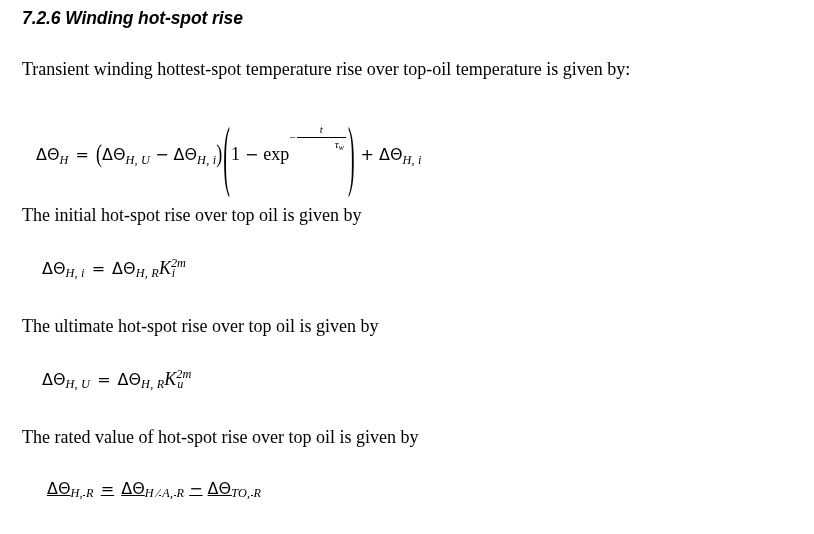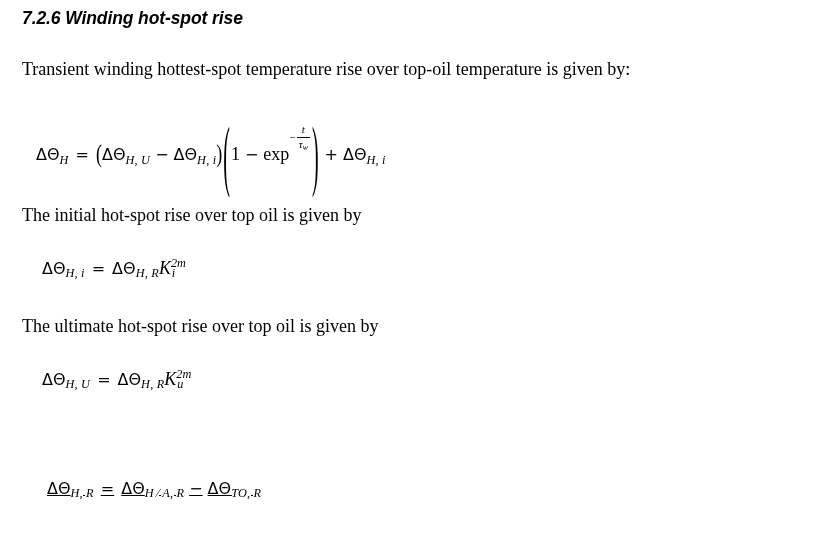--- a/index.html
+++ b/index.html
@@ -124,20 +124,21 @@
   .frac .bar {
     display: block;
     border-top: 1px solid #000;
     height: 0;
     margin: 1px 0;
   }
   .frac .den {
     display: block;
     padding: 0 2px;
     font-style: italic;
+    margin-left: 36px;
   }
   .negsign {
     display: inline-block;
     vertical-align: 1.55em;
     font-size: 0.62em;
     position: relative;
     top: -2px;
   }
   .exptxt {
     font-family: "Liberation Serif", serif;
@@ -161,18 +162,19 @@
   <div class="eq eq2">
     <span class="sym">ΔΘ</span><span class="sub">H, i</span><span class="eqsign">=</span><span class="sym">ΔΘ</span><span class="sub">H, R</span><span class="ital">K</span><span class="sup">2m</span><span class="sub" style="margin-left:-14px;">i</span>
   </div>
 
   <div class="para p3">The ultimate hot-spot rise over top oil is given by</div>
 
   <div class="eq eq3">
     <span class="sym">ΔΘ</span><span class="sub">H, U</span><span class="eqsign">=</span><span class="sym">ΔΘ</span><span class="sub">H, R</span><span class="ital">K</span><span class="sup">2m</span><span class="sub" style="margin-left:-14px;">u</span>
   </div>
 
+  <div class="para p4">The rated value of hot-spot rise over top oil is given by</div>
 
   <div class="eq eq4">
     <span class="sym">ΔΘ</span><span class="sub">H, R</span><span class="eqsign">=</span><span class="sym">ΔΘ</span><span class="sub">H ⁄ A, R</span><span class="op">−</span><span class="sym">ΔΘ</span><span class="sub">TO, R</span>
   </div>
 
 </div>
 
 </body></html>

